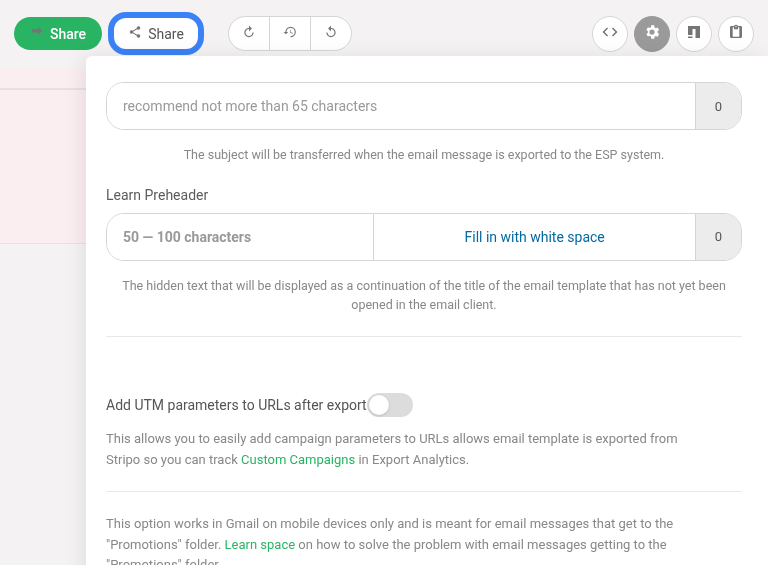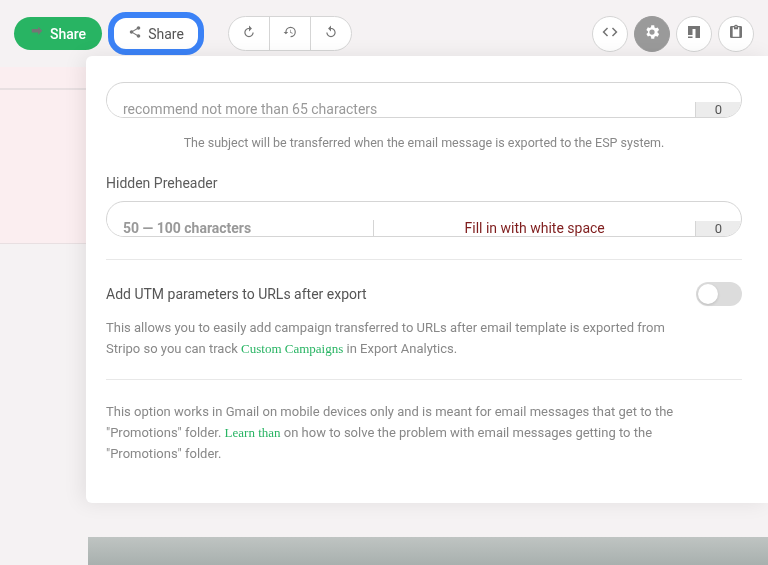--- a/index.html
+++ b/index.html
@@ -18,34 +18,34 @@
 .icon-btn.active svg { fill: #fff; }
 svg { fill: #757575; }
 
 .pink-stripe { height: 22px; background: #fbeef0; border-bottom: 1px solid #e8dfe1; }
 .pink-stripe.second { height: 155px; border-top: 1px solid #e8dfe1; }
 
 .panel { position: absolute; top: 56px; left: 86px; right: 0; background: #fff; border-radius: 6px 0 0 6px; box-shadow: -4px 0 20px rgba(0,0,0,0.08); padding: 26px 26px 18px 20px; }
 
 .section { margin-bottom: 22px; }
 .section-label { font-size: 14px; color: #5c5c5c; margin-bottom: 10px; }
-.input-row { display: flex; border: 1px solid #d5d5d5; border-radius: 18px; overflow: hidden; height: 36px; align-items: flex-end; }
+.input-row { display: flex; border: 1px solid #d5d5d5; border-radius: 18px; overflow: hidden; height: 48px; }
 .input-field { flex: 1; border: none; padding: 0 16px; font-size: 14px; color: #999; outline: none; }
 .input-field::placeholder { color: #999; }
 .counter { width: 46px; background: #ececec; border-left: 1px solid #d5d5d5; display: flex; align-items: center; justify-content: center; font-size: 13px; color: #555; }
-.fill-btn { background: #fff; border: none; border-left: 1px solid #d5d5d5; padding: 0 28px; font-size: 14px; color: #7f1d1d; cursor: pointer; }
+.fill-btn { background: #fff; border: none; border-left: 1px solid #d5d5d5; padding: 0 28px; font-size: 14px; color: #0369a1; cursor: pointer; }
 .helper { font-size: 12.5px; color: #888; text-align: center; margin-top: 16px; padding: 0 10px; line-height: 1.5; }
 
 .toggle-section { border-top: 1px solid #e8e8e8; padding: 22px 0 0 0; margin-bottom: 20px; }
-.toggle-header { display: flex; align-items: center; justify-content: space-between; margin-bottom: 12px; }
+.toggle-header { display: flex; align-items: center; margin-bottom: 12px; margin-top: 34px; }
 .toggle-label { font-size: 14px; color: #555; }
 .toggle { width: 46px; height: 24px; background: #dcdcdc; border-radius: 14px; position: relative; cursor: pointer; }
 .toggle-knob { width: 20px; height: 20px; background: #fff; border-radius: 50%; position: absolute; top: 2px; left: 2px; box-shadow: 0 1px 3px rgba(0,0,0,0.15); }
 .toggle-desc { font-size: 13px; color: #888; line-height: 1.6; padding-right: 60px; }
-.link { color: #28b463; font-family: Liberation Serif, serif; }
+.link { color: #28b463; }
 
 .bg-img { position: absolute; bottom: 0; left: 88px; right: 0; height: 28px; background: linear-gradient(180deg,#bfc4c2 0%,#a8b0ae 100%); z-index: -1; }
 </style>
 </head>
 <body>
 
 <div class="toolbar">
   <button class="export-btn">
     <span><svg width="14" height="14" viewBox="0 0 24 24" fill="#fff">
           <path d="M14 3l7 7-7 7v-4H3V7h11V3z"></path>
@@ -108,39 +108,40 @@
 
   <div class="section">
     <div class="input-row">
       <input class="input-field" placeholder="recommend not more than 65 characters" style="">
       <div class="counter">0</div>
     </div>
     <div class="helper">The subject will be transferred when the email message is exported to the ESP system.</div>
   </div>
 
   <div class="section">
-    <div class="section-label">Hidden Preheader</div>
+    <div class="section-label">Learn Preheader</div>
     <div class="input-row">
       <input class="input-field" style="flex: 0 0 42%; font-weight: bold;" placeholder="50 — 100 characters">
       <button class="fill-btn" style="flex:1">Fill in with white space</button>
       <div class="counter">0</div>
     </div>
+    <div class="helper">The hidden text that will be displayed as a continuation of the title of the email template that has not yet been opened in the email client.</div>
   </div>
 
   <div class="toggle-section">
     <div class="toggle-header">
       <div class="toggle-label">Add UTM parameters to URLs after export</div>
       <div class="toggle">
           <div class="toggle-knob"></div>
         </div>
     </div>
     <div class="toggle-desc">
-      <span>This allows you to easily add campaign transferred to URLs after email template is exported from Stripo so you can track </span><a class="link">Custom Campaigns</a><span> in Export Analytics.</span>
+      <span>This allows you to easily add campaign parameters to URLs allows email template is exported from Stripo so you can track </span><a class="link">Custom Campaigns</a><span> in Export Analytics.</span>
     </div>
   </div>
 
   <div class="toggle-section">
     <div class="toggle-desc">
-      <span>This option works in Gmail on mobile devices only and is meant for email messages that get to the "Promotions" folder. </span><a class="link">Learn than</a><span> on how to solve the problem with email messages getting to the "Promotions" folder.</span>
+      <span>This option works in Gmail on mobile devices only and is meant for email messages that get to the "Promotions" folder. </span><a class="link">Learn space</a><span> on how to solve the problem with email messages getting to the "Promotions" folder.</span>
     </div>
   </div>
 
 </div>
 
 </body></html>

